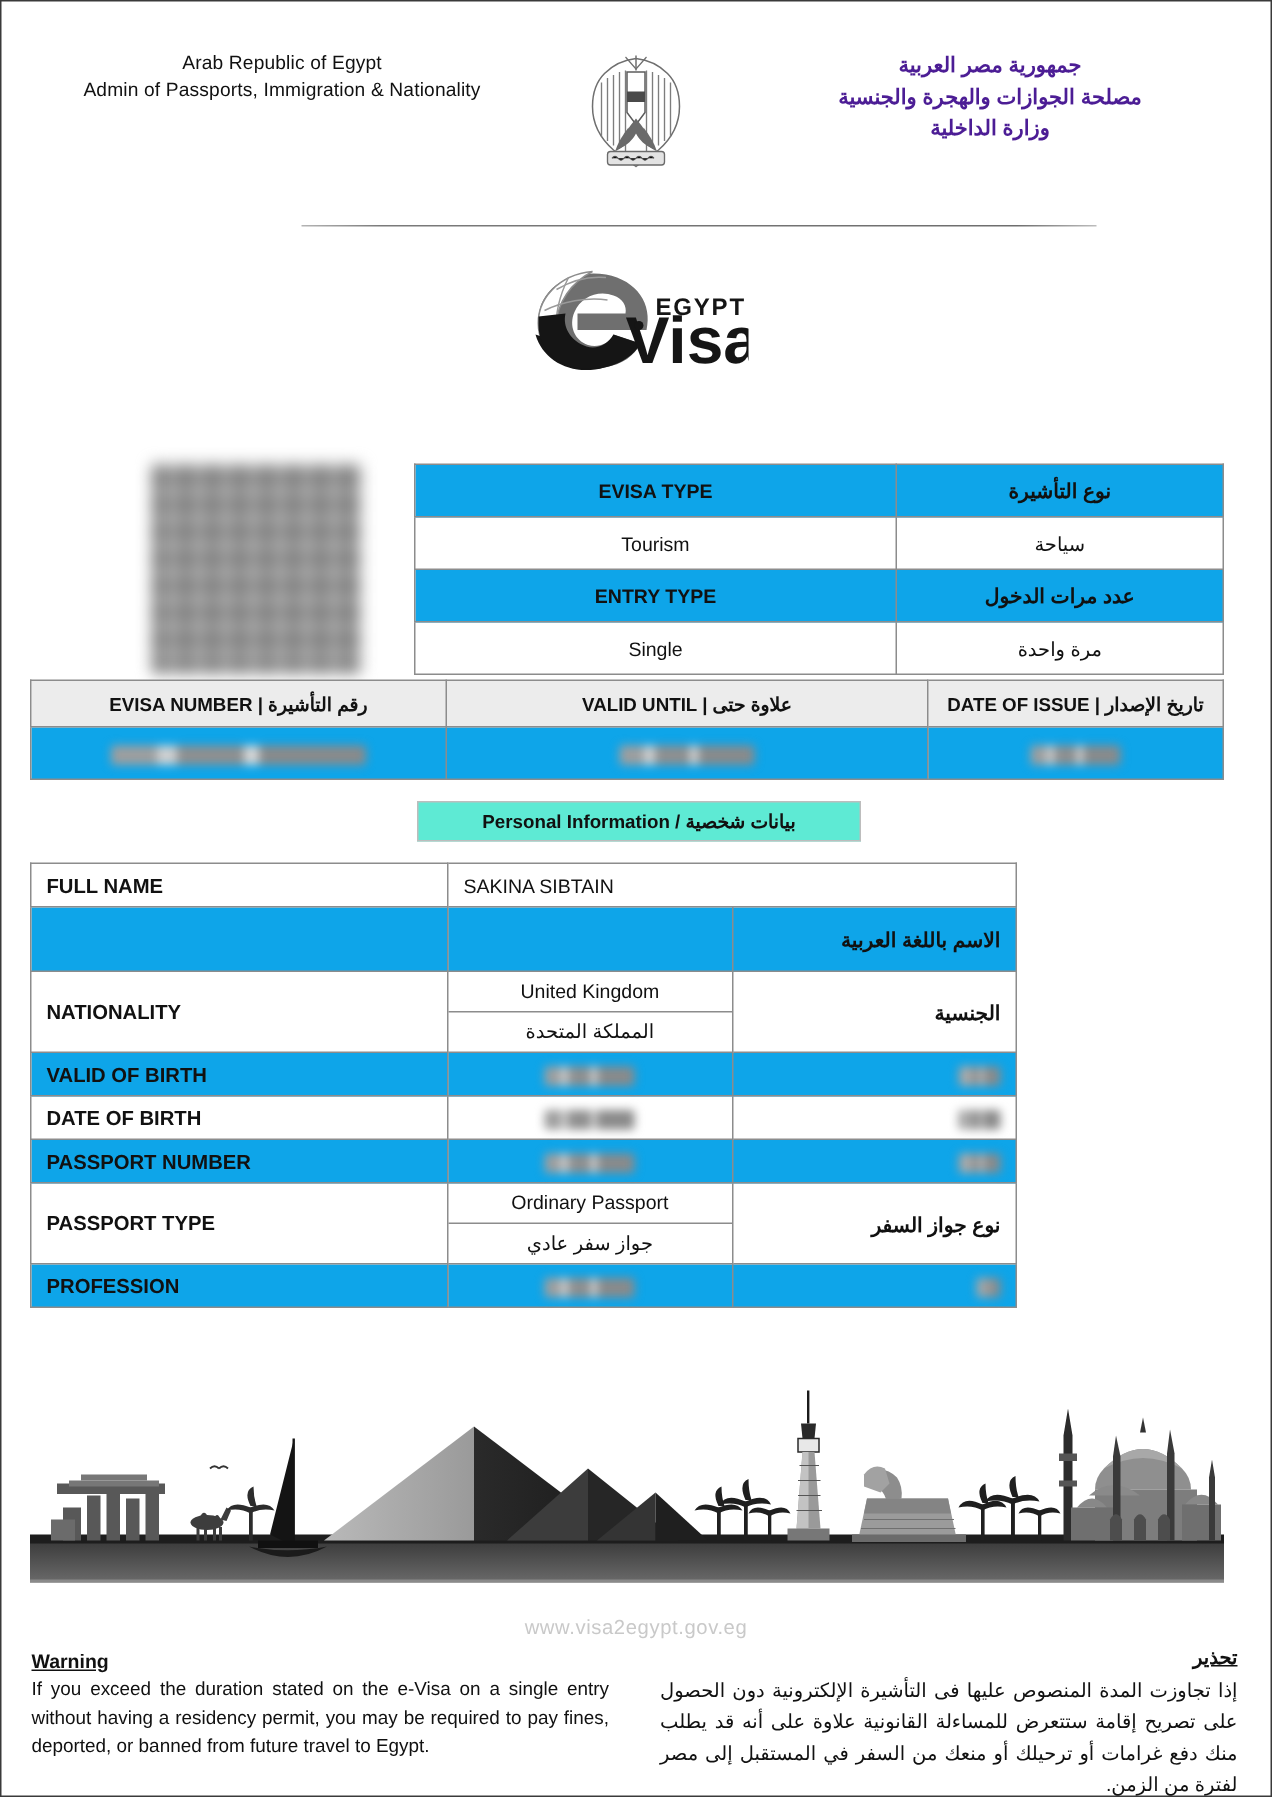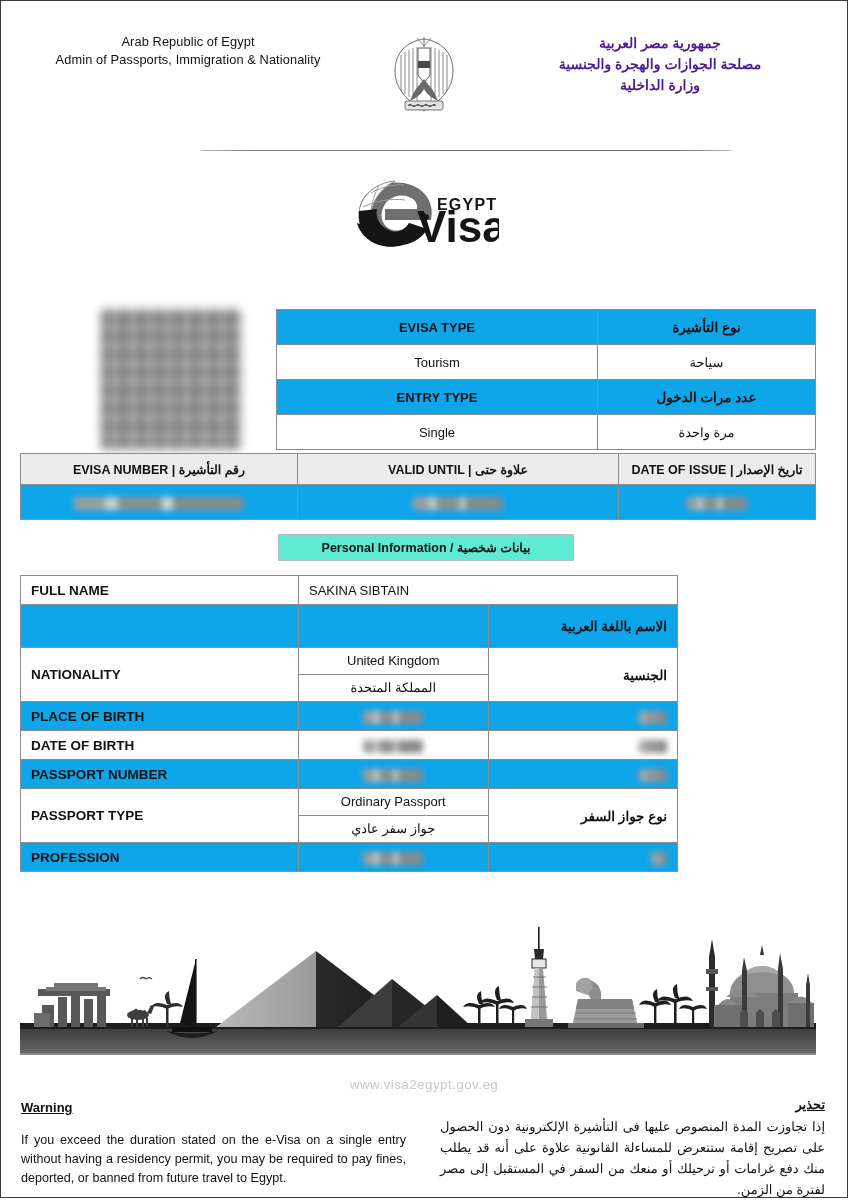--- a/index.html
+++ b/index.html
@@ -224,21 +224,21 @@
     top: 1097px;
     width: 385px;
     font-size: 12.6px;
     line-height: 19px;
     text-align: justify;
   }
   .warn-en .ttl {
     font-weight: 700;
     text-decoration: underline;
     display: block;
-    margin-bottom: 14px;
+    margin-bottom: 0;
     font-size: 13px;
     text-align: left;
   }
   .warn-ar {
     position: absolute;
     right: 22px;
     top: 1093px;
     width: 385px;
     direction: rtl;
     font-size: 13px;
@@ -383,21 +383,21 @@
     <tr>
       <td class="lbl" style="height:52px">NATIONALITY</td>
       <td class="stack">
         <span class="stack-in top">United Kingdom</span>
         <span class="stack-in ar">المملكة المتحدة</span>
       </td>
       <td class="ar-lbl">الجنسية</td>
     </tr>
 
     <tr>
-      <td class="lbl shade">PLACE OF BIRTH</td>
+      <td class="lbl shade">VALID OF BIRTH</td>
       <td class="shade val">
         <span class="blur-val blur-w-sm"></span>
       </td>
       <td class="shade" style="text-align:right">
         <span class="blur-val blur-w-xs"></span>
       </td>
     </tr>
 
     <tr>
       <td class="lbl">DATE OF BIRTH</td>

